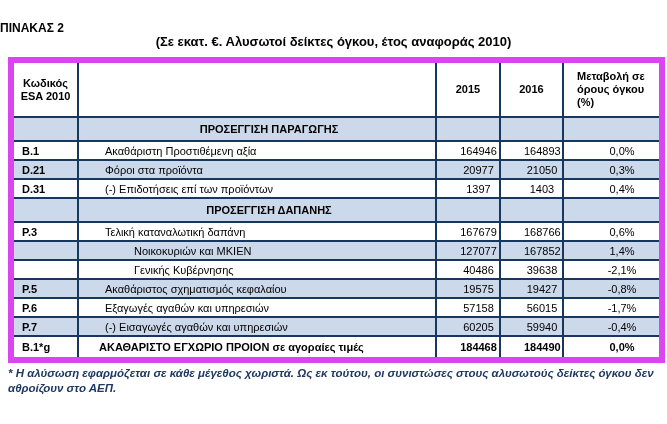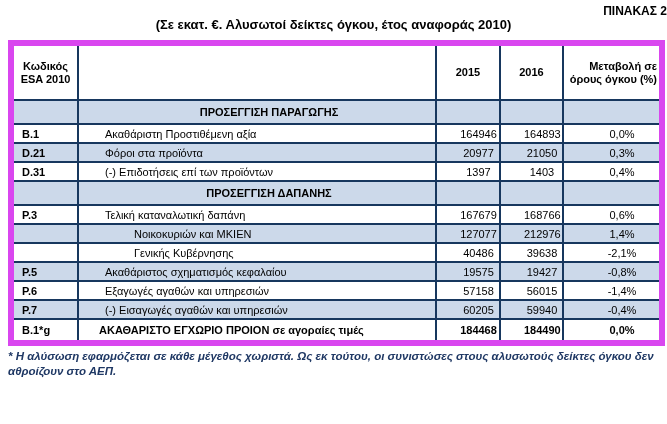--- a/index.html
+++ b/index.html
@@ -6,24 +6,24 @@
     margin: 0;
     padding: 0;
     width: 667px;
     height: 424px;
     background: #ffffff;
     font-family: "Liberation Sans", sans-serif;
     color: #000000;
     overflow: hidden;
   }
   .doc-title {
-    text-align: right;
+    text-align: left;
     font-weight: bold;
     font-size: 12px;
-    padding-top: 4px;
+    padding-top: 21px;
     line-height: 14px;
   }
   .doc-subtitle {
     text-align: center;
     font-weight: bold;
     font-size: 13px;
     line-height: 14px;
   }
   table.main-table {
     border-collapse: collapse;
@@ -41,22 +41,22 @@
     color: #000;
   }
   tr.header-row { height: 57px; }
   tr.header-row th {
     font-weight: bold;
     text-align: center;
     background: #ffffff;
     line-height: 13px;
   }
   tr.header-row th.col-change {
-    text-align: right;
-    padding-left: 4px;
+    text-align: left;
+    padding-left: 13px;
   }
   tr.section { height: 24px; }
   tr.section td.col-desc {
     font-weight: bold;
     text-align: center;
   }
   tr.data { height: 19px; }
   tr.total { height: 24px; }
   tr.total td { font-weight: bold; }
   tr.total td.col-desc { padding-left: 20px; }
@@ -140,21 +140,21 @@
         <td class="col-code">P.3</td>
         <td class="col-desc">Τελική καταναλωτική δαπάνη</td>
         <td class="col-num">167679</td>
         <td class="col-num">168766</td>
         <td class="col-num">0,6%</td>
       </tr>
       <tr class="data shaded">
         <td class="col-code"></td>
         <td class="col-desc indent">Νοικοκυριών και ΜΚΙΕΝ</td>
         <td class="col-num">127077</td>
-        <td class="col-num">212976</td>
+        <td class="col-num">167852</td>
         <td class="col-num">1,4%</td>
       </tr>
       <tr class="data">
         <td class="col-code"></td>
         <td class="col-desc indent">Γενικής Κυβέρνησης</td>
         <td class="col-num">40486</td>
         <td class="col-num">39638</td>
         <td class="col-num">-2,1%</td>
       </tr>
       <tr class="data shaded">
@@ -162,21 +162,21 @@
         <td class="col-desc">Ακαθάριστος σχηματισμός  κεφαλαίου</td>
         <td class="col-num">19575</td>
         <td class="col-num">19427</td>
         <td class="col-num">-0,8%</td>
       </tr>
       <tr class="data">
         <td class="col-code">P.6</td>
         <td class="col-desc">Εξαγωγές αγαθών και υπηρεσιών</td>
         <td class="col-num">57158</td>
         <td class="col-num">56015</td>
-        <td class="col-num">-1,4%</td>
+        <td class="col-num">-1,7%</td>
       </tr>
       <tr class="data shaded">
         <td class="col-code">P.7</td>
         <td class="col-desc">(-) Εισαγωγές αγαθών και υπηρεσιών</td>
         <td class="col-num">60205</td>
         <td class="col-num">59940</td>
         <td class="col-num">-0,4%</td>
       </tr>
       <tr class="total">
         <td class="col-code">B.1*g</td>

